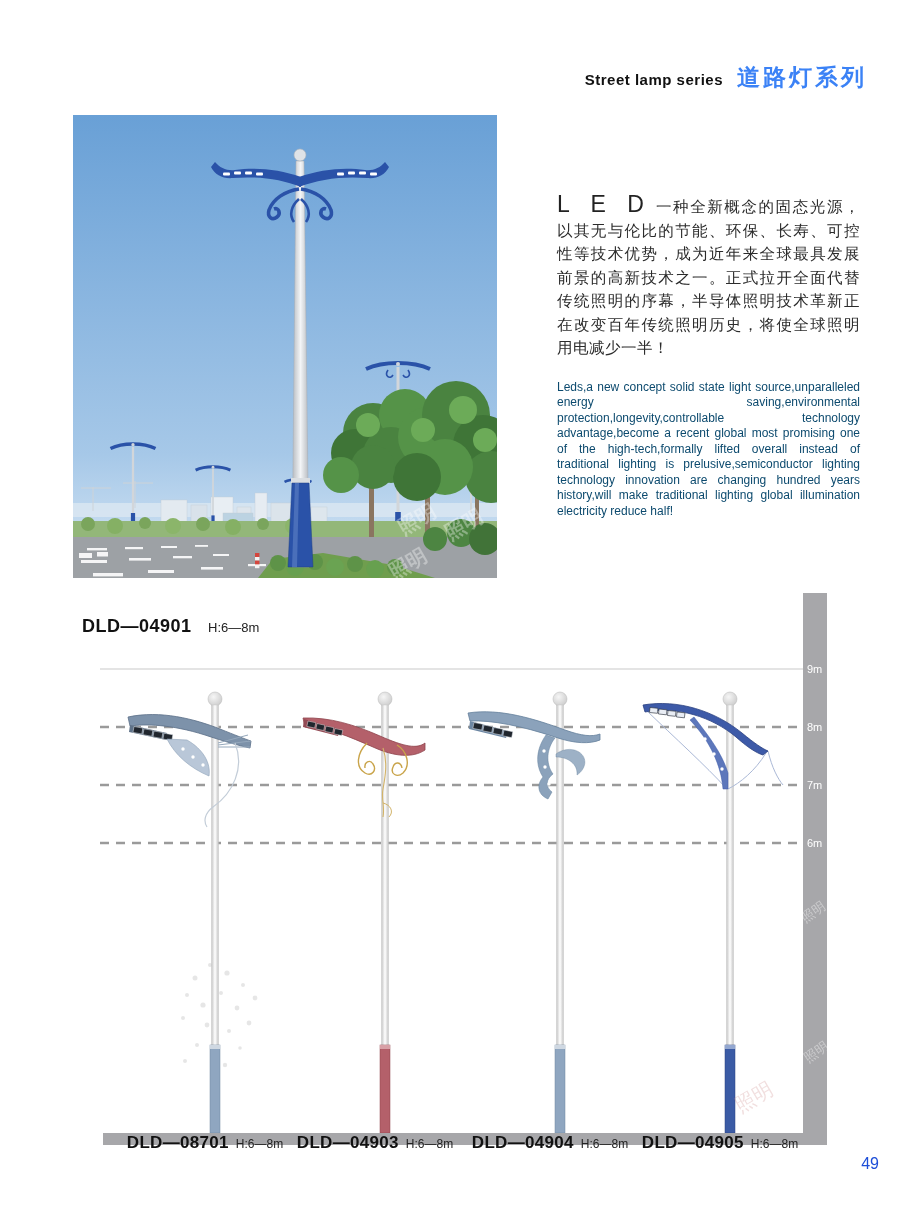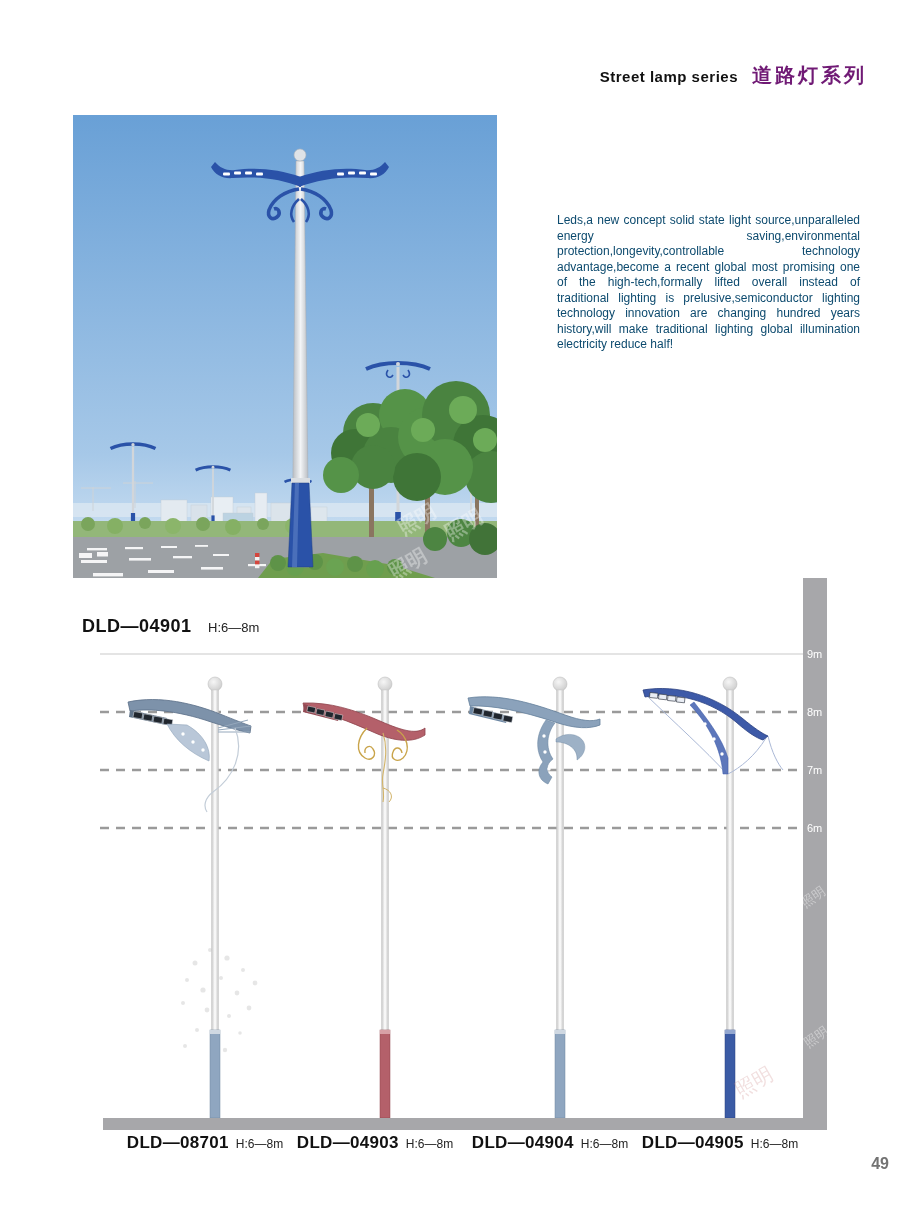--- a/index.html
+++ b/index.html
@@ -2,49 +2,49 @@
 <html><head>
 <meta charset="utf-8">
 <style>
   html,body{margin:0;padding:0;background:#e9e9e9;}
   .page{position:relative;width:900px;height:1212px;margin:0 auto;background:#ffffff;
         font-family:"Liberation Sans",sans-serif;overflow:hidden;color:#1c1c1c;padding-left:34px;}
 
   
   .page-header{position:absolute;top:62px;right:67px;display:flex;align-items:baseline;gap:14px;}
   .t-en{font-size:15px;font-weight:bold;letter-spacing:.5px;color:#111;}
-  .t-zh{font-size:20px;font-weight:bold;letter-spacing:3px;color:#701a75;}
+  .t-zh{font-size:23px;font-weight:bold;letter-spacing:3px;color:#3b82f6;}
 
   
   .photo{position:absolute;left:73px;top:115px;width:424px;height:463px;}
   .photo svg{display:block;}
 
   
   .intro{position:absolute;left:557px;top:193px;width:303px;}
   .intro .zh{margin:0;font-size:15.5px;line-height:23.5px;letter-spacing:.5px;
              text-align:justify;color:#2b2b2b;}
   .intro .led{font-size:23px;letter-spacing:7px;margin-right:4px;color:#222;}
   .intro .en{margin:20px 0 0 0;font-size:12px;line-height:15.5px;color:#0c4a6e;text-align:justify;}
 
   
   .featured-label{position:absolute;left:82px;top:616px;}
   .featured-label .model{font-size:18px;font-weight:bold;letter-spacing:.5px;color:#111;}
   .featured-label .height{font-size:13px;margin-left:12px;color:#222;}
 
   
-  .diagram{position:absolute;left:100px;top:578px;width:727px;height:555px;}
+  .diagram{position:absolute;left:100px;top:593px;width:727px;height:555px;}
   .diagram svg{display:block;}
 
   
   .plabel{position:absolute;top:1133px;width:180px;text-align:center;white-space:nowrap;}
   .plabel .model{font-size:17px;font-weight:bold;letter-spacing:.3px;color:#111;}
   .plabel .height{font-size:12px;margin-left:7px;color:#222;}
   .pl-0{left:115px;} .pl-1{left:285px;} .pl-2{left:460px;} .pl-3{left:630px;}
 
-  .page-number{position:absolute;top:1155px;right:45px;font-size:16px;font-weight:bold;color:#737373;}
+  .page-number{position:absolute;top:1155px;right:55px;font-size:16px;font-weight:normal;color:#1d4ed8;}
 </style>
 </head>
 <body>
 
 <div class="page">
 
   <header class="page-header">
     <span class="t-en">Street lamp series</span>
     <span class="t-zh">道路灯系列</span>
   </header>
@@ -211,20 +211,21 @@
 
       <g transform="translate(330,420) rotate(-30)" font-size="20" font-weight="bold" fill="#ffffff" opacity=".35">
         <text x="0" y="0">照明</text>
         <text x="38" y="28">照明</text>
         <text x="-30" y="34">照明</text>
       </g>
     </svg>
   </div>
 
   <aside class="intro">
+    <p class="zh"><span class="led">L E D</span><span>一种全新概念的固态光源，以其无与伦比的节能、环保、长寿、可控性等技术优势，成为近年来全球最具发展前景的高新技术之一。正式拉开全面代替传统照明的序幕，半导体照明技术革新正在改变百年传统照明历史，将使全球照明用电减少一半！</span></p>
     <p class="en">Leds,a new concept solid state light source,unparalleled energy saving,environmental protection,longevity,controllable technology advantage,become a recent global most promising one of the high-tech,formally lifted overall instead of traditional lighting is prelusive,semiconductor lighting technology innovation are changing hundred years history,will make traditional lighting global illumination electricity reduce half!</p>
   </aside>
 
   <div class="featured-label">
     <span class="model">DLD—04901</span>
     <span class="height">H:6—8m</span>
   </div>
 
   <div class="diagram">
     <svg width="727" height="555" viewBox="0 0 727 555">

